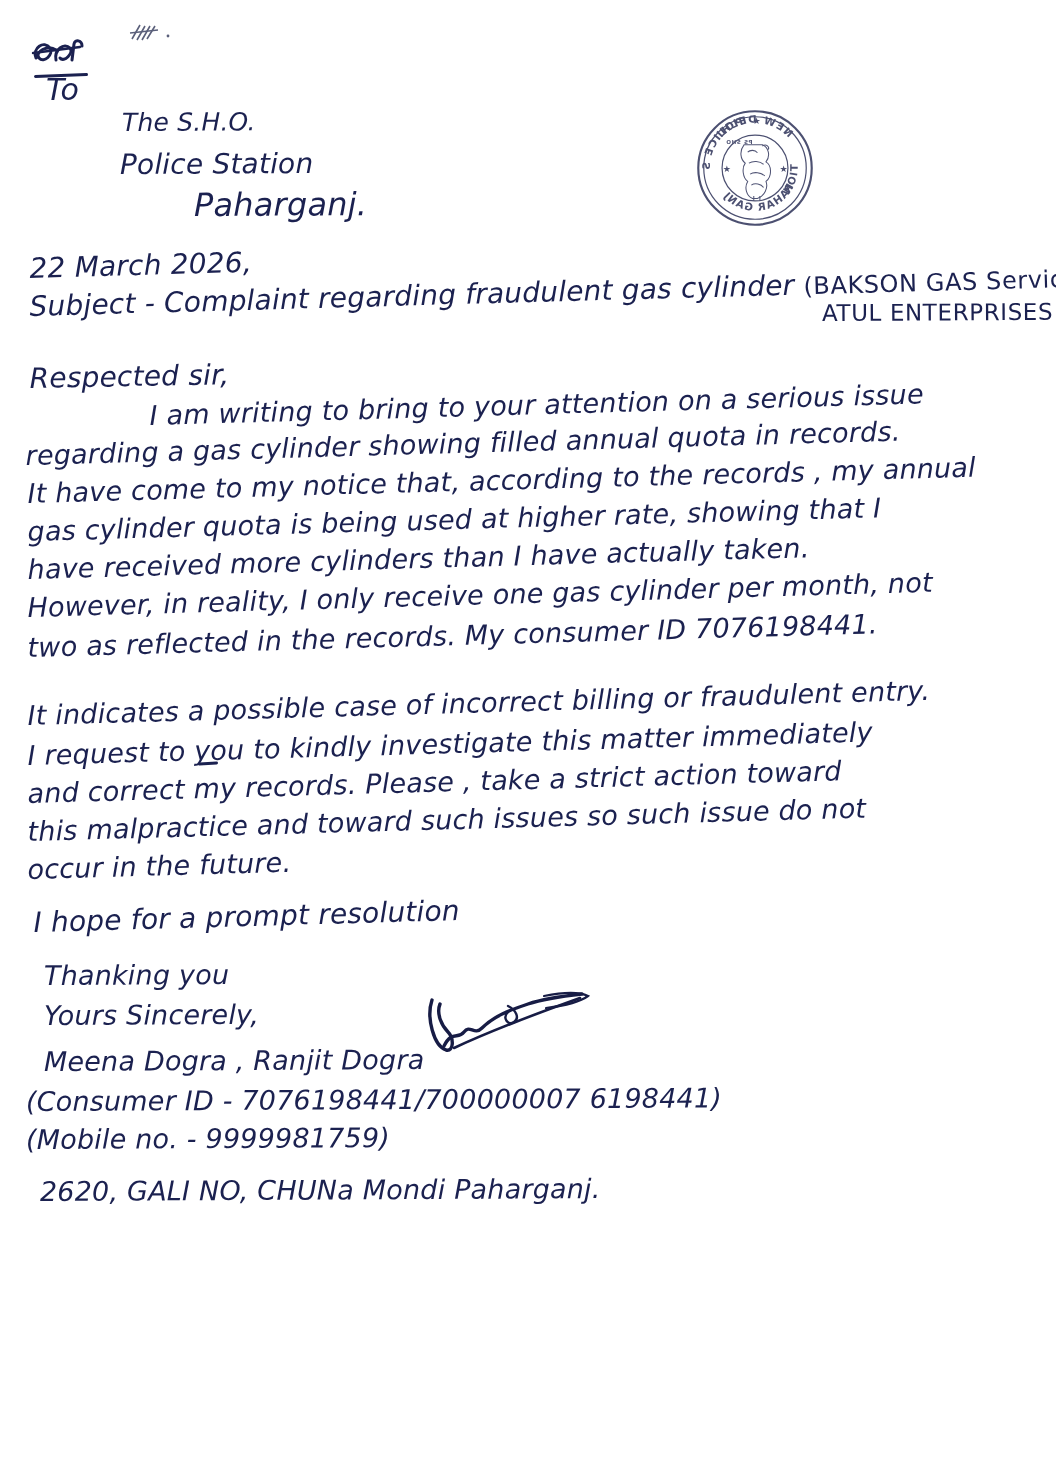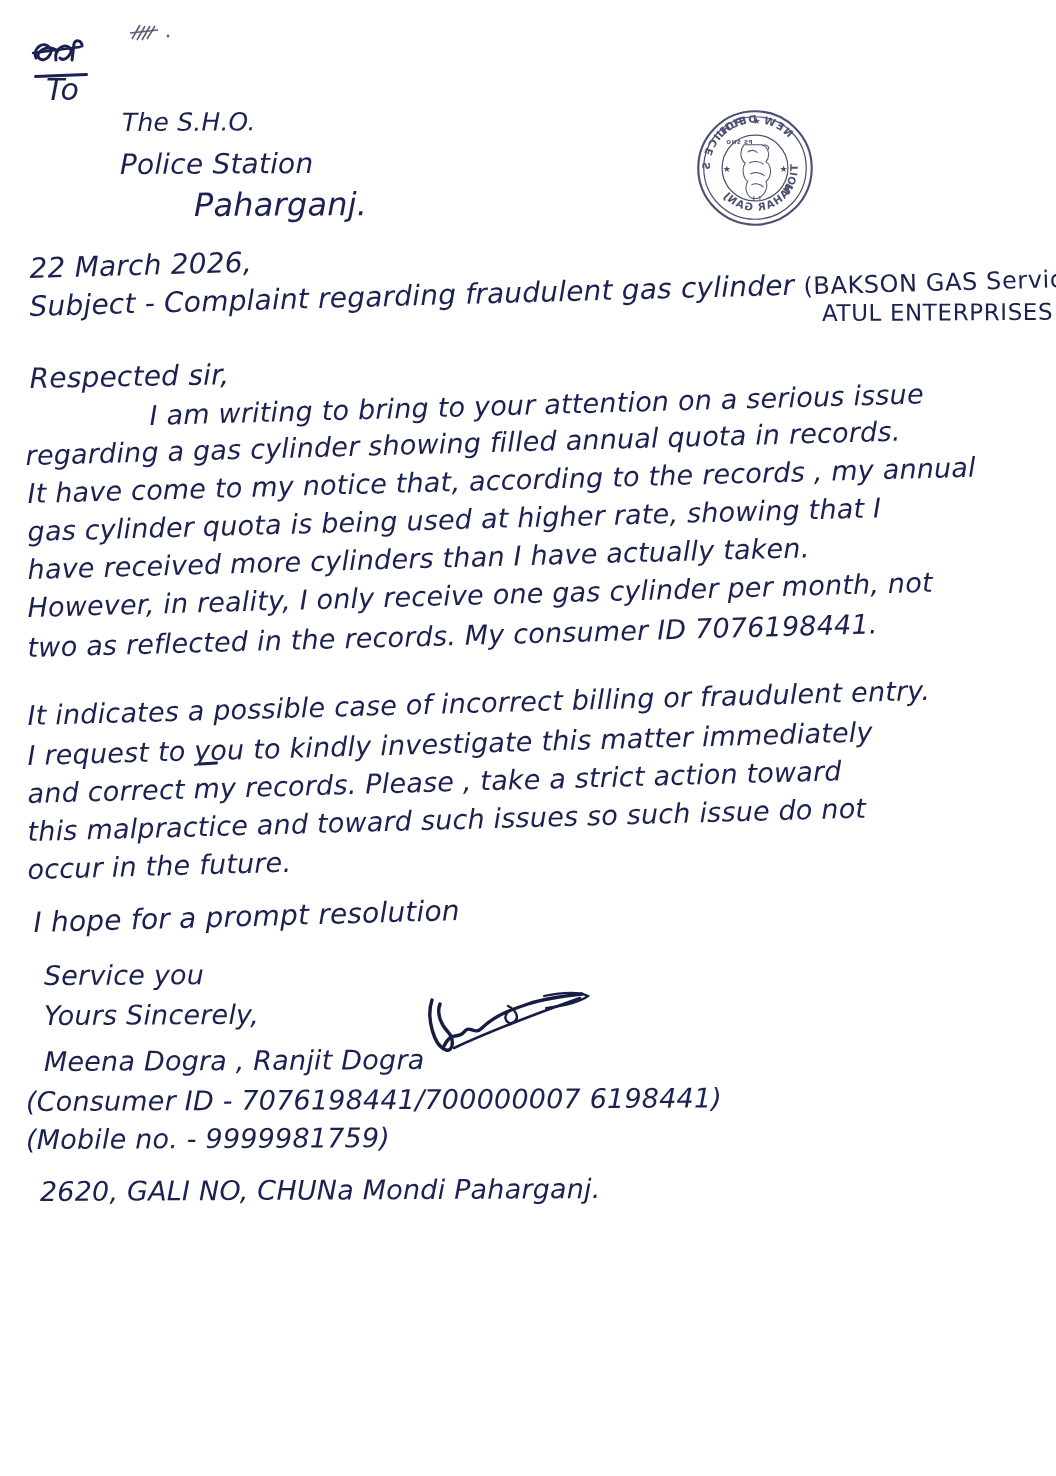--- a/index.html
+++ b/index.html
@@ -193,21 +193,21 @@
   <div class="hw tilt-2" style="left:28px; top:700px; font-size:27px;">It indicates a possible case of incorrect billing or fraudulent entry.</div>
   <div class="hw tilt-2" style="left:28px; top:740px; font-size:27px;">I request to you to kindly investigate this matter immediately</div>
 
   <div class="strike" style="left:198px; top:762px; width:20px; transform:rotate(-4deg);"></div>
   <div class="hw tilt-2" style="left:28px; top:778px; font-size:27px;">and correct my records. Please , take a strict action toward</div>
   <div class="hw tilt-2" style="left:28px; top:816px; font-size:27px;">this malpractice and toward such issues so such issue do not</div>
   <div class="hw tilt-2" style="left:28px; top:854px; font-size:27px;">occur in the future.</div>
 
   <div class="hw tilt-2" style="left:34px; top:906px; font-size:28px;">I hope for a prompt resolution</div>
 
-  <div class="hw tilt-0" style="left:44px; top:960px; font-size:27px;">Service you</div>
+  <div class="hw tilt-0" style="left:44px; top:960px; font-size:27px;">Thanking you</div>
   <div class="hw tilt-0" style="left:44px; top:1000px; font-size:27px;">Yours Sincerely,</div>
 
   <svg class="signature" viewBox="0 0 170 70">
     <path d="M8 12 C2 30, 10 58, 22 62 C30 64, 30 50, 24 44
              C18 38, 12 26, 16 16" stroke="#171c45" stroke-width="3.4" fill="none" stroke-linecap="round"></path>
     <path d="M20 58 C28 42, 34 52, 40 44 C46 36, 50 48, 58 40
              C70 28, 86 22, 104 16 C122 10, 140 8, 158 6" stroke="#171c45" stroke-width="3.4" fill="none" stroke-linecap="round"></path>
     <path d="M30 60 C60 46, 100 30, 156 10" stroke="#171c45" stroke-width="2.6" fill="none" stroke-linecap="round"></path>
     <path d="M84 18 C92 22, 96 30, 90 34 C84 38, 78 30, 84 24" stroke="#171c45" stroke-width="2.4" fill="none" stroke-linecap="round"></path>
     <path d="M120 8 C140 4, 156 4, 164 8 C156 14, 138 18, 122 20" stroke="#171c45" stroke-width="2.2" fill="none" stroke-linecap="round"></path>

